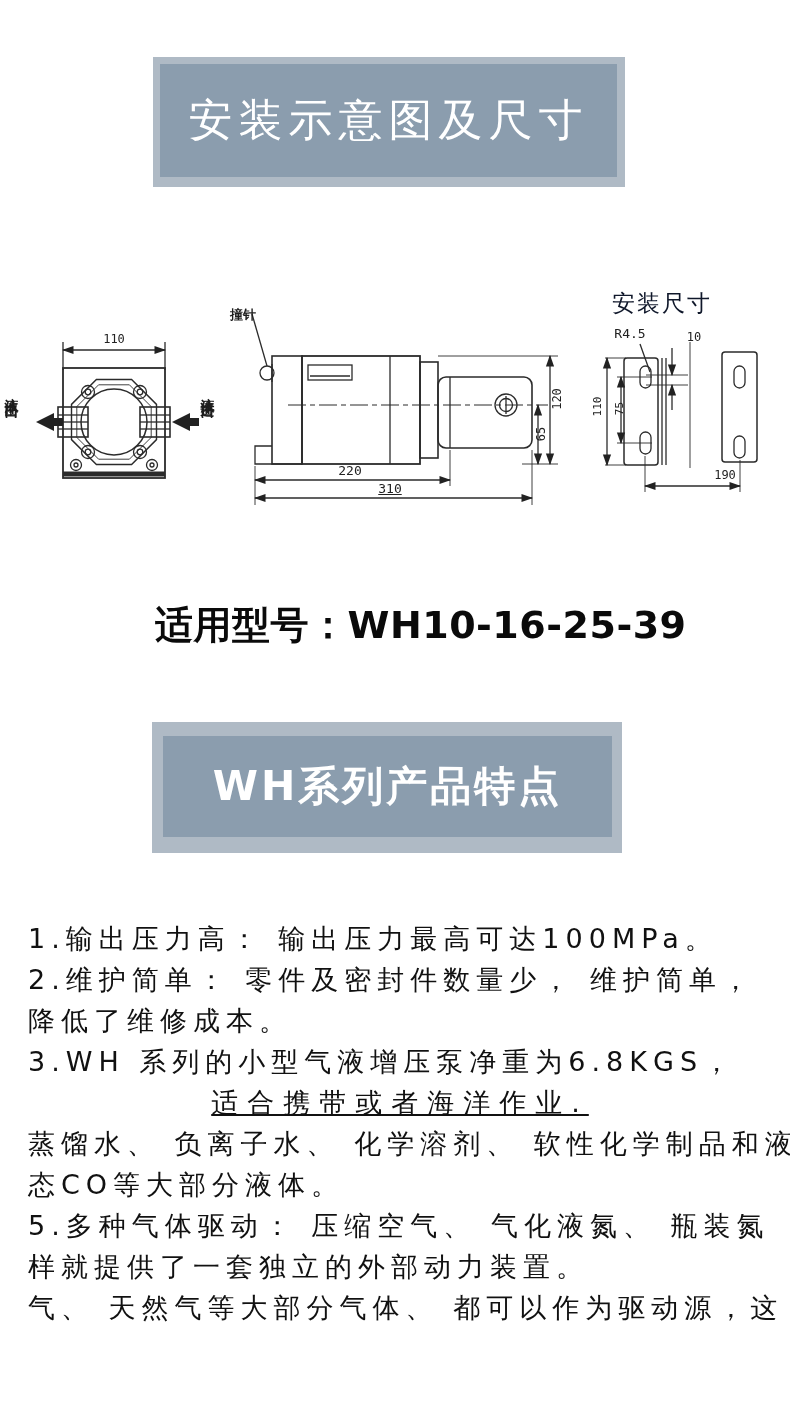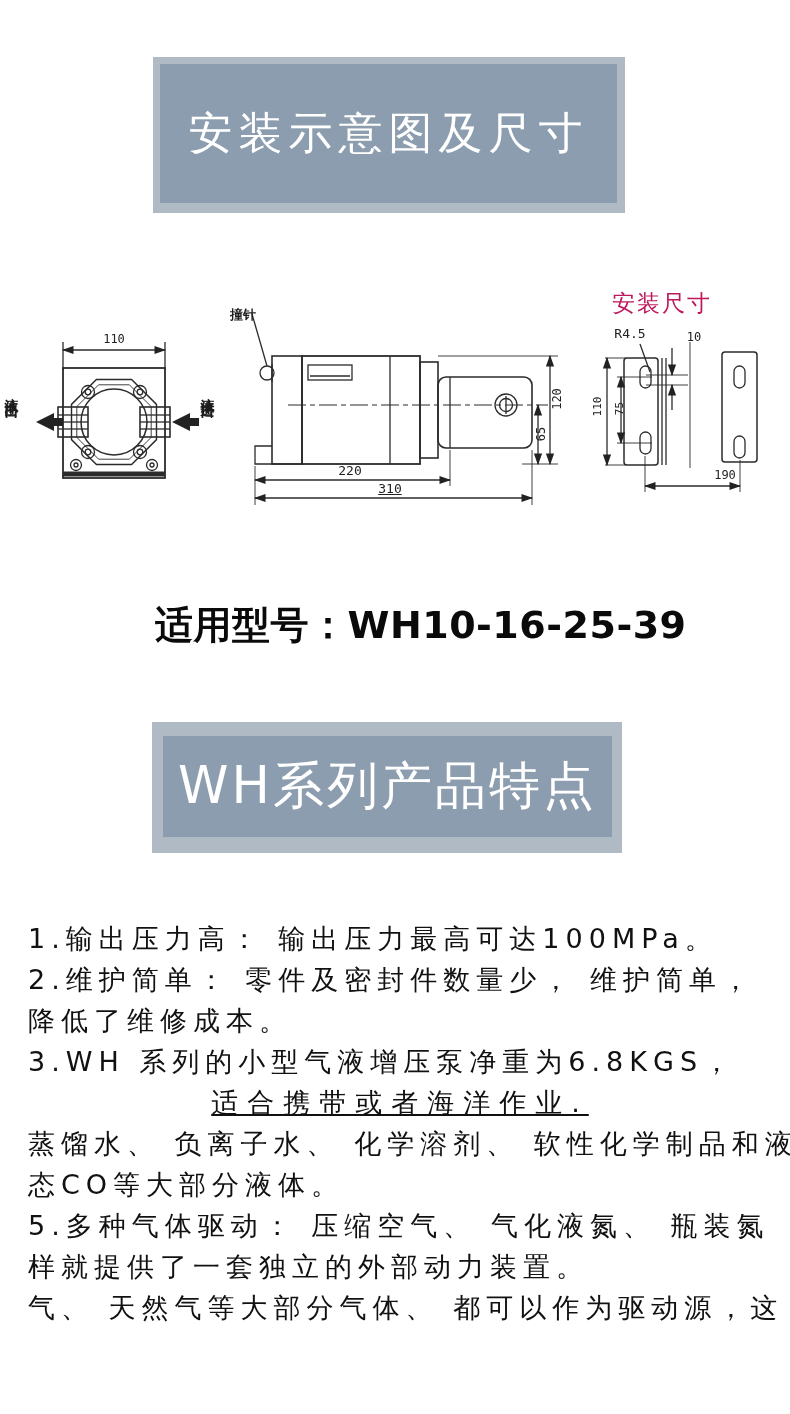--- a/index.html
+++ b/index.html
@@ -5,45 +5,45 @@
   html,body{margin:0;padding:0;background:#ffffff;}
   #page{
     position:relative;width:790px;height:1414px;margin:0 auto;
     background:#ffffff;overflow:hidden;
     font-family:"DejaVu Sans","Liberation Sans",sans-serif;
   }
   
   .banner{position:absolute;}
   .banner .outer{position:absolute;inset:0;background:#afbac5;}
   .banner .inner{position:absolute;background:#8b9dae;display:flex;align-items:center;justify-content:center;}
-  #banner-top{left:153px;top:57px;width:472px;height:156px;}
+  #banner-top{left:153px;top:57px;width:472px;height:130px;}
   #banner-top .inner{left:7px;top:7px;right:8px;bottom:10px;}
   #banner-top .banner-text{color:#fff;font-size:44px;letter-spacing:6px;font-weight:400;white-space:nowrap;}
   #banner-features{left:152px;top:722px;width:470px;height:131px;}
   #banner-features .inner{left:11px;top:14px;right:10px;bottom:16px;}
-  #banner-features .banner-text{color:#fff;font-size:51px;letter-spacing:3px;font-weight:400;white-space:nowrap;}
+  #banner-features .banner-text{color:#fff;font-size:41px;letter-spacing:3px;font-weight:700;white-space:nowrap;}
   
   #model-heading{
     position:absolute;left:155px;top:600px;font-size:38px;font-weight:700;color:#0a0a0a;
     letter-spacing:0.5px;white-space:nowrap;
   }
   
   #drawing{position:absolute;left:0;top:280px;width:790px;height:290px;}
   #drawing svg{position:absolute;left:0;top:0;}
   .dim-label{
     position:absolute;font-size:12px;color:#222;text-align:center;white-space:nowrap;
     font-family:"DejaVu Sans Mono","DejaVu Sans",monospace;
   }
   .dim-label.rot{transform:rotate(-90deg);transform-origin:center center;}
   .cjk-label{position:absolute;color:#1d1d1d;white-space:nowrap;font-family:Liberation Serif, serif;}
   .vert-label{
     position:absolute;writing-mode:vertical-rl;text-orientation:upright;
     font-size:14px;font-weight:600;color:#1d1d1d;letter-spacing:3px;line-height:16px;
   }
-  #install-title{font-size:23px;font-weight:500;letter-spacing:2px;color:#be185d;}
+  #install-title{font-size:23px;font-weight:500;letter-spacing:2px;color:#0f172a;}
   #striker-label{font-size:13px;font-weight:600;}
   
   #features{
     position:absolute;left:28px;top:918px;width:744px;color:#111;
     font-size:27px;line-height:41px;letter-spacing:6px;font-weight:400;
   }
   .feat-line{white-space:nowrap;}
   .feat-line.center{text-align:center;letter-spacing:9px;text-decoration:underline;}
 </style>
 </head>

